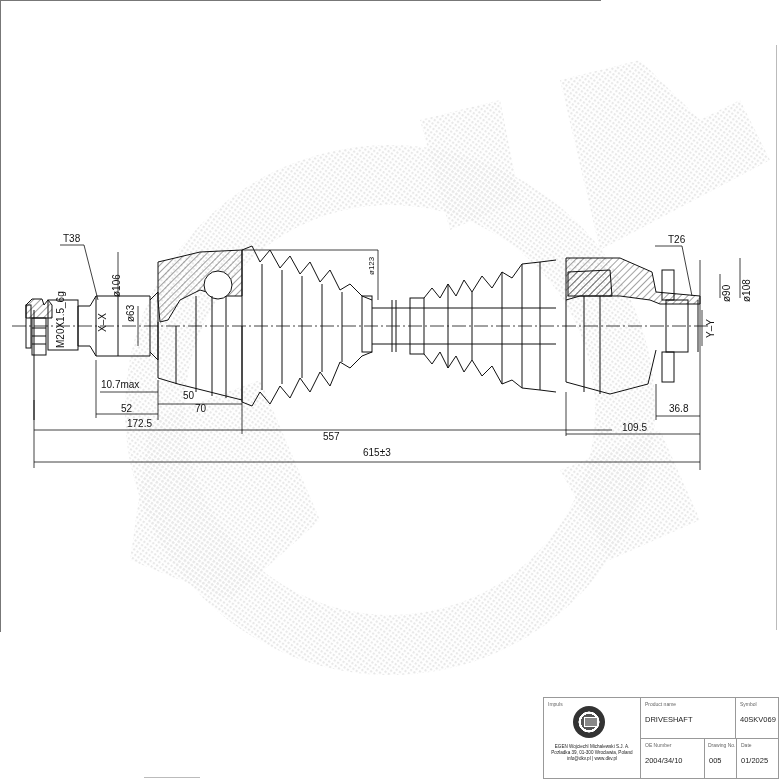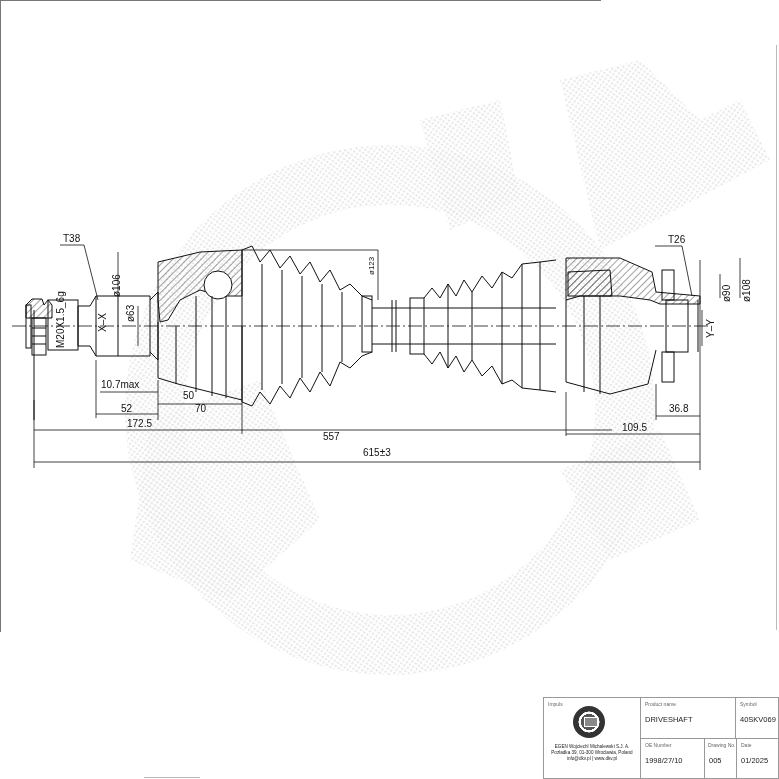--- a/index.html
+++ b/index.html
@@ -190,21 +190,21 @@
         <span class="tb-value">DRIVESHAFT</span>
       </div>
       <div class="tb-cell" style="flex:1">
         <span class="tb-label" style="left:4px;top:3px">Symbol</span>
         <span class="tb-value">40SKV069</span>
       </div>
     </div>
     <div class="tb-row">
       <div class="tb-cell" style="width:63px">
         <span class="tb-label" style="left:4px;top:3px">OE Number</span>
-        <span class="tb-value">1998/27/10</span>
+        <span class="tb-value">2004/34/10</span>
       </div>
       <div class="tb-cell" style="width:31px">
         <span class="tb-label" style="left:3px;top:3px">Drawing No.</span>
         <span class="tb-value">005</span>
       </div>
       <div class="tb-cell" style="flex:1">
         <span class="tb-label" style="left:4px;top:3px">Date</span>
         <span class="tb-value">01/2025</span>
       </div>
     </div>

